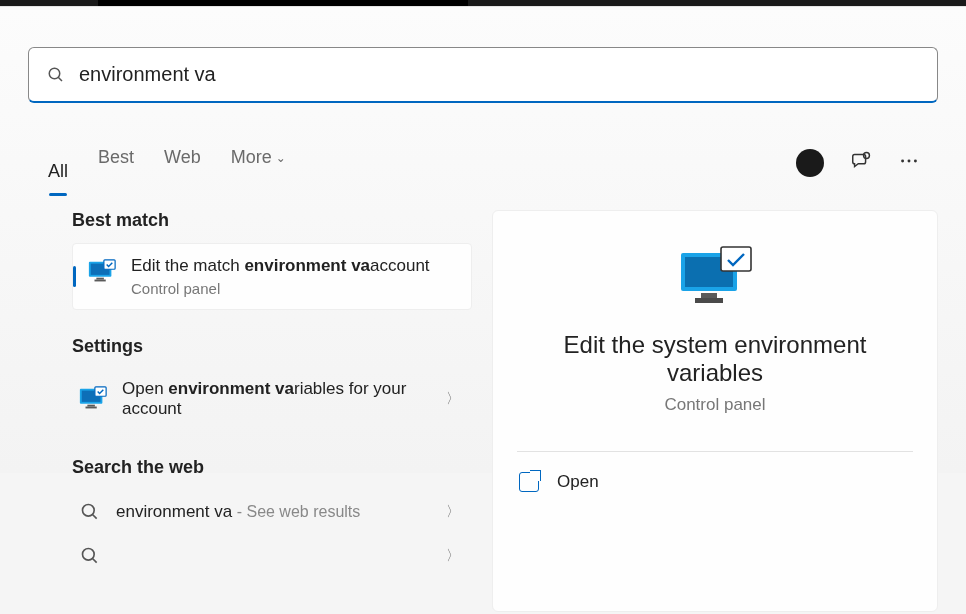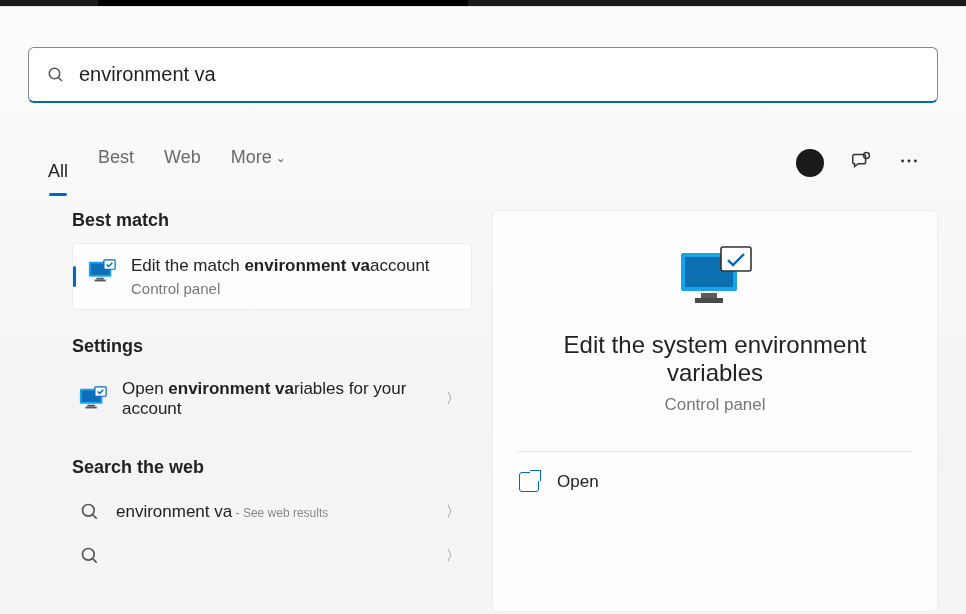--- a/index.html
+++ b/index.html
@@ -51,21 +51,21 @@
     .settings-section { margin-top:26px; }
     .settings-item {
       display:flex; align-items:center; gap:14px; padding:10px 6px; cursor:pointer;
     }
     .settings-item .title { font-size:17px; color:#222; }
     .settings-item .chevr { margin-left:auto; color:#777; font-size:14px; padding-right:6px; }
 
     .web-section { margin-top:28px; }
     .web-item { display:flex; align-items:center; gap:14px; padding:10px 6px; cursor:pointer; }
     .web-item .title { font-size:17px; color:#222; }
-    .web-item .hint { font-size:12px; color:#888; }
+    .web-item .hint { font-size:16px; color:#888; }
     .web-item .chevr { margin-left:auto; color:#777; font-size:14px; padding-right:6px; }
     .web-item .search-sm { width:24px; height:24px; display:flex; align-items:center; justify-content:center; color:#555; }
 
     .detail-card {
       background:#fefefe; border:1px solid #eee; border-radius:6px;
       height:100%; padding: 32px 24px 0 24px; display:flex; flex-direction:column; align-items:center;
     }
     .detail-icon { width:80px; height:70px; margin-bottom: 18px; }
     .detail-title { font-size:24px; color:#222; text-align:center; }
     .detail-sub { font-size:17px; color:#777; margin-top:8px; }

